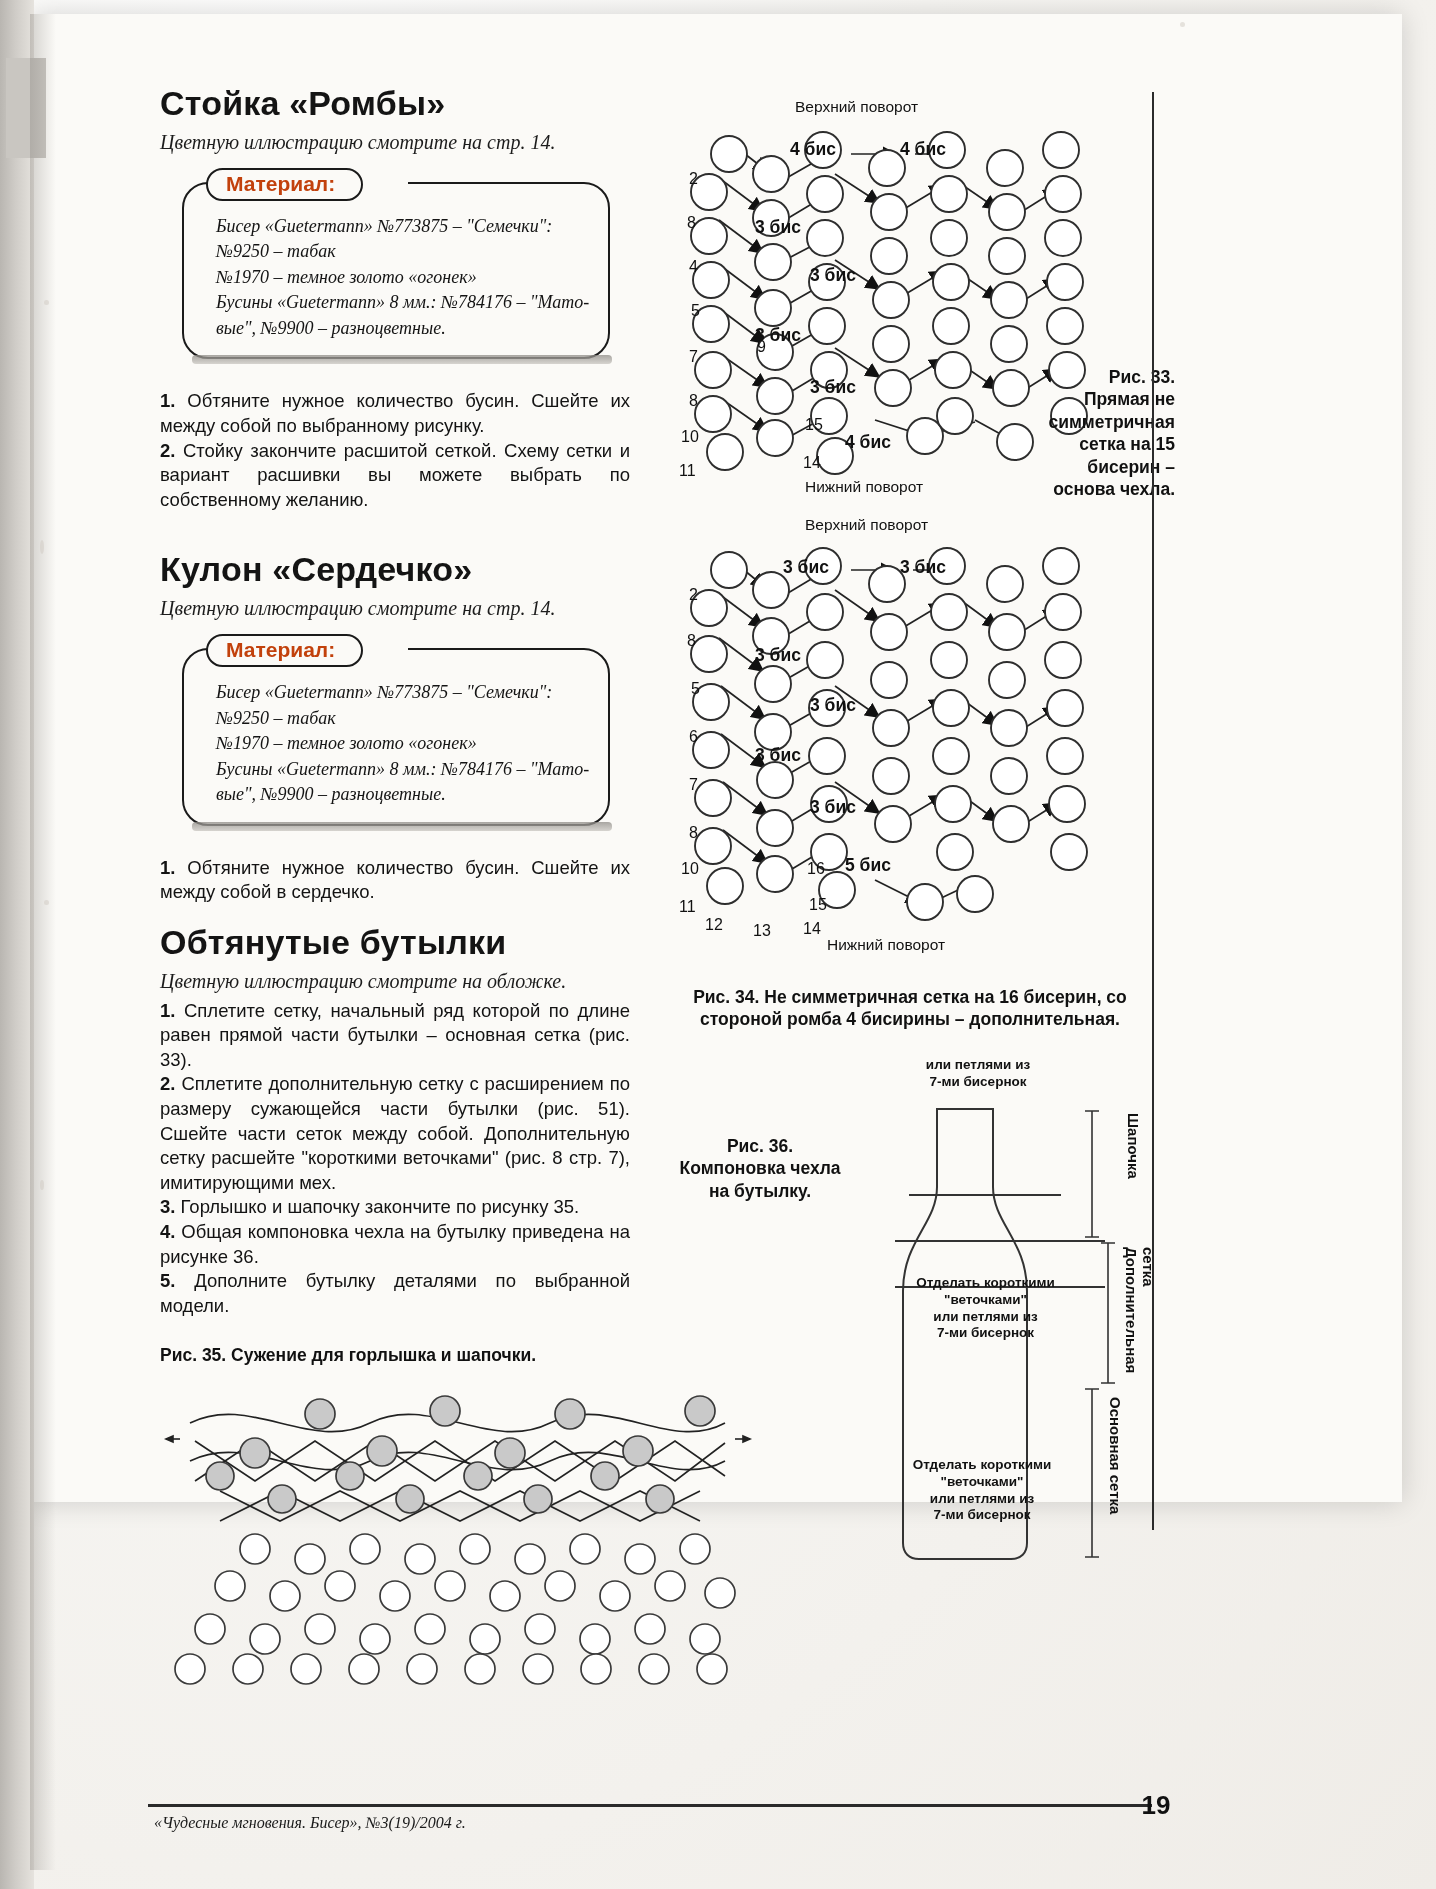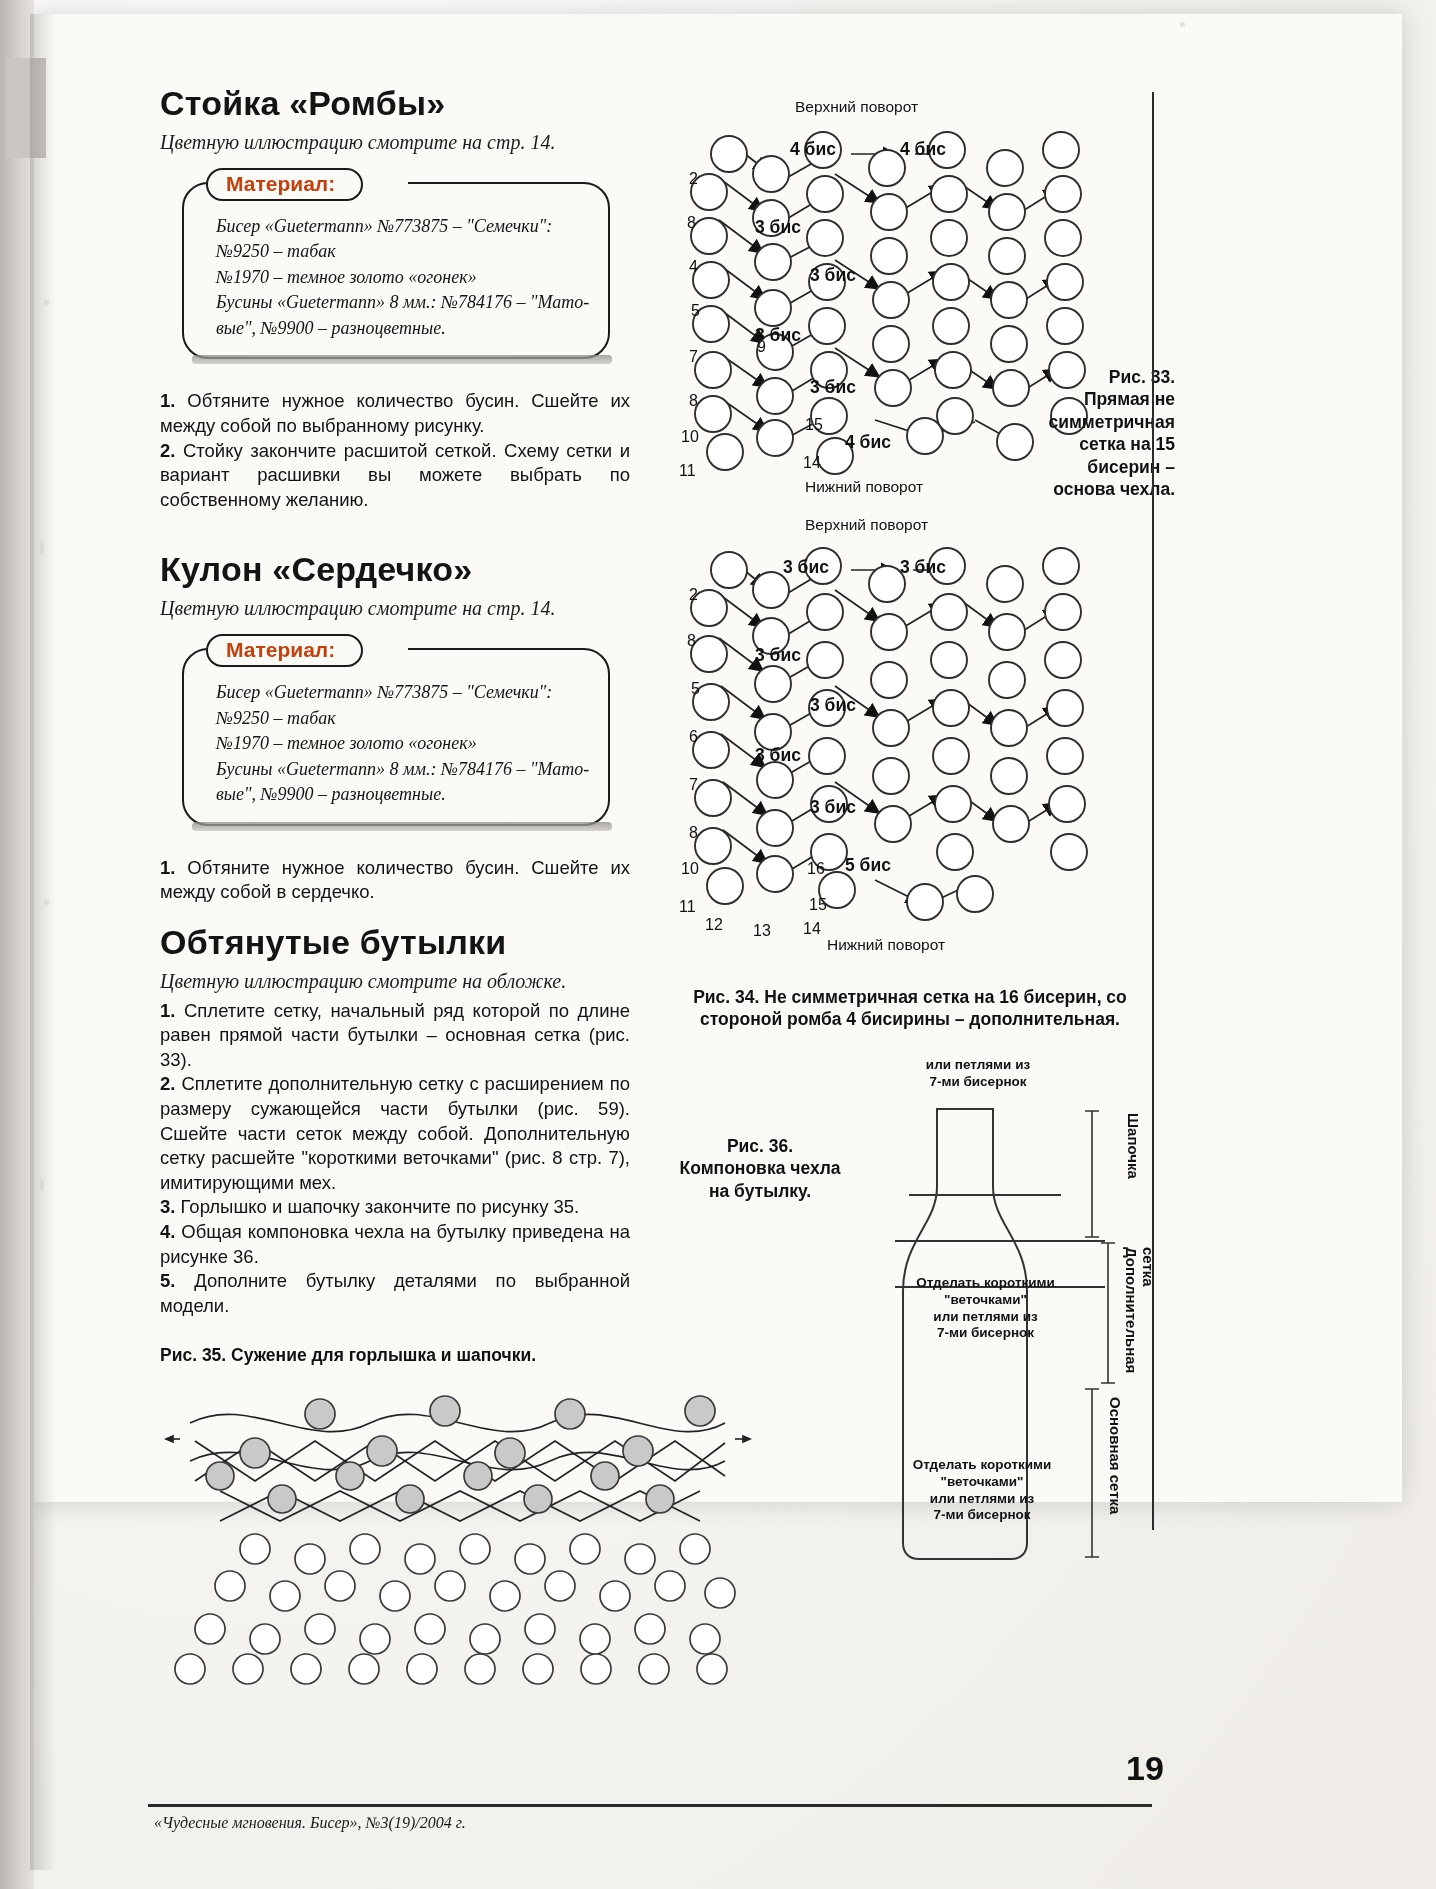--- a/index.html
+++ b/index.html
@@ -92,22 +92,22 @@
   .netnum{font-size:16px;fill:#111;font-family:"Liberation Sans",sans-serif;}
 
   
   #footrule{position:absolute;left:118px;top:1790px;width:1004px;height:3px;background:#2a2a2a;}
   #footer-text{
     position:absolute;left:124px;top:1800px;
     font-style:italic;font-size:16px;color:#1a1a1a;
     font-family:"Liberation Serif",serif;
   }
   #pageno{
-    position:absolute;left:1096px;top:1735px;width:60px;text-align:left;
-    font-size:34px;font-weight:bold;color:#111;
+    position:absolute;left:1096px;top:1776px;width:60px;text-align:center;
+    font-size:26px;font-weight:bold;color:#111;
   }
   
   .vlabel{
     font-size:15px;font-weight:bold;color:#111;
     writing-mode:vertical-rl; text-orientation:mixed;
     white-space:nowrap;
   }
   .smalltext{font-size:13.5px;line-height:1.25;color:#111;text-align:center;font-weight:bold;}
 </style>
 </head>
@@ -172,21 +172,21 @@
 
       <div style="margin-top:20px;">
         <div class="h1">Обтянутые бутылки</div>
         <div class="sub-it" style="margin-top:9px;">Цветную иллюстрацию смотрите на обложке.</div>
         <div class="body-p" style="margin-top:6px;">
           <b>1.</b>
           <span>Сплетите сетку, начальный ряд которой по длине равен прямой части бутылки – основная сетка (рис. 33).</span>
         </div>
         <div class="body-p">
           <b>2.</b>
-          <span>Сплетите дополнительную сетку с расширением по размеру сужающейся части бутылки (рис. 59). Сшейте части сеток между собой. Дополнительную сетку расшейте "короткими веточками"  (рис. 8 стр. 7), имитирующими мех.</span>
+          <span>Сплетите дополнительную сетку с расширением по размеру сужающейся части бутылки (рис. 51). Сшейте части сеток между собой. Дополнительную сетку расшейте "короткими веточками"  (рис. 8 стр. 7), имитирующими мех.</span>
         </div>
         <div class="body-p">
           <b>3.</b>
           <span>Горлышко и шапочку закончите по рисунку 35.</span>
         </div>
         <div class="body-p">
           <b>4.</b>
           <span>Общая компоновка чехла на бутылку приведена на рисунке 36.</span>
         </div>
         <div class="body-p">

